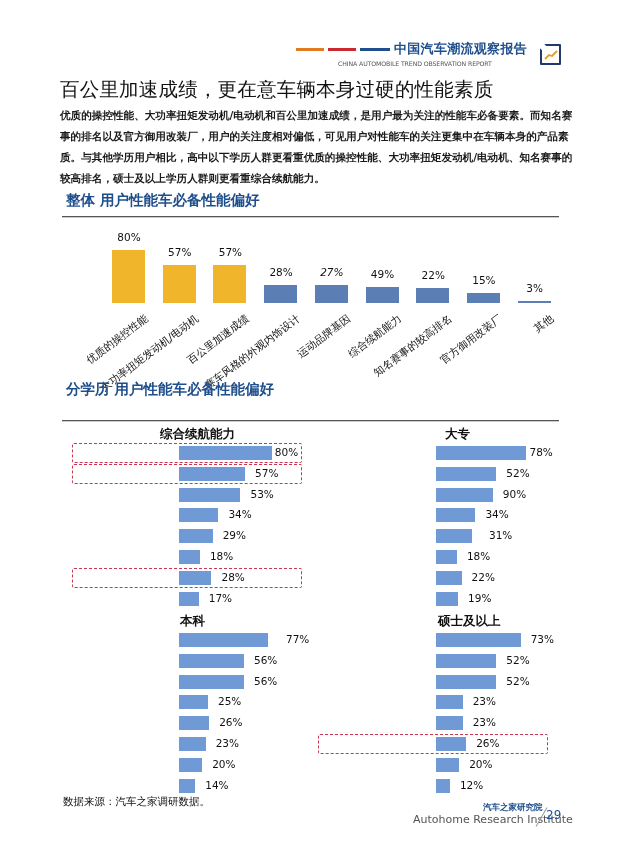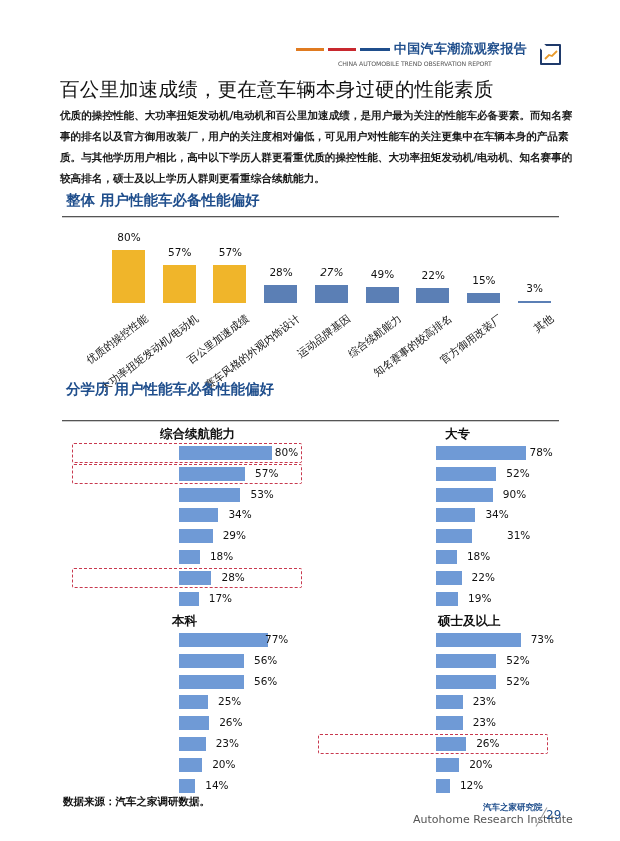--- a/index.html
+++ b/index.html
@@ -26,21 +26,21 @@
   .vbar { position: absolute; width: 33px; }
   .vlabel { position: absolute; width: 50px; text-align: center; font-size: 10.5px; color: #111; }
   .vcat { position: absolute; font-size: 10.5px; color: #111; white-space: nowrap; transform-origin: right top; transform: rotate(-37deg); text-align: right; }
 
   
   .panel-title { position: absolute; font-size: 12.5px; font-weight: bold; color: #111; white-space: nowrap; }
   .hbar { position: absolute; height: 14px; background: #6f9ad6; }
   .hval { position: absolute; font-size: 10.5px; color: #111; white-space: nowrap; }
   .dash-box { position: absolute; border: 1.5px dashed #c8394f; border-radius: 2px; }
 
-  .source { position: absolute; top: 795px; left: 63px; font-size: 10.5px; color: #111; font-weight: bold; }
+  .source { position: absolute; top: 795px; left: 63px; font-size: 10.5px; color: #111; font-weight: normal; }
   .footer-cn { position: absolute; top: 802px; left: 483px; font-size: 8.5px; color: #1f4e8c; font-weight: bold; white-space: nowrap; }
   .footer-en { position: absolute; top: 813px; left: 413px; font-size: 11px; color: #555; white-space: nowrap; }
   .footer-slash { position: absolute; top: 806px; left: 541px; width: 1px; height: 22px; background: #999; transform: rotate(30deg); }
   .footer-page { position: absolute; top: 808px; left: 546px; font-size: 12px; color: #1f4e8c; }
 </style>
 </head>
 <body>
 
 <div class="hdr-lines">
   <span style="left:0;width:28px;background:#e07b20"></span>
@@ -121,32 +121,32 @@
       <div class="panel-title" style="left: 445px; top: 426px;">大专</div>
       <div class="hbar" style="left: 436px; top: 446px; width: 90.48px;"></div>
       <div class="hval" style="left: 529.48px; top: 446px;">78%</div>
       <div class="hbar" style="left: 436px; top: 466.8px; width: 60.32px;"></div>
       <div class="hval" style="left: 506.32px; top: 466.8px;">52%</div>
       <div class="hbar" style="left: 436px; top: 487.6px; width: 56.84px;"></div>
       <div class="hval" style="left: 502.84px; top: 487.6px;">90%</div>
       <div class="hbar" style="left: 436px; top: 508.4px; width: 39.44px;"></div>
       <div class="hval" style="left: 485.44px; top: 508.4px;">34%</div>
       <div class="hbar" style="left: 436px; top: 529.2px; width: 35.96px;"></div>
-      <div class="hval" style="left: 507px; top: 529.2px;">31%</div>
+      <div class="hval" style="left: 489px; top: 529.2px;">31%</div>
       <div class="hbar" style="left: 436px; top: 550px; width: 20.88px;"></div>
       <div class="hval" style="left: 466.88px; top: 550px;">18%</div>
       <div class="hbar" style="left: 436px; top: 570.8px; width: 25.52px;"></div>
       <div class="hval" style="left: 471.52px; top: 570.8px;">22%</div>
       <div class="hbar" style="left: 436px; top: 591.6px; width: 22.04px;"></div>
       <div class="hval" style="left: 468.04px; top: 591.6px;">19%</div>
     </div>
     <div style="position: absolute; left: 0px; top: 0px;">
-      <div class="panel-title" style="left: 172px; top: 613px;">本科</div>
+      <div class="panel-title" style="left: 180px; top: 613px;">本科</div>
       <div class="hbar" style="left: 179px; top: 633px; width: 89.32px;"></div>
-      <div class="hval" style="left: 265px; top: 633px; text-align: right;">77%</div>
+      <div class="hval" style="left: 286px; top: 633px; text-align: right;">77%</div>
       <div class="hbar" style="left: 179px; top: 653.8px; width: 64.96px;"></div>
       <div class="hval" style="left: 253.96px; top: 653.8px;">56%</div>
       <div class="hbar" style="left: 179px; top: 674.6px; width: 64.96px;"></div>
       <div class="hval" style="left: 253.96px; top: 674.6px;">56%</div>
       <div class="hbar" style="left: 179px; top: 695.4px; width: 29px;"></div>
       <div class="hval" style="left: 218px; top: 695.4px;">25%</div>
       <div class="hbar" style="left: 179px; top: 716.2px; width: 30.16px;"></div>
       <div class="hval" style="left: 219.16px; top: 716.2px;">26%</div>
       <div class="hbar" style="left: 179px; top: 737px; width: 26.68px;"></div>
       <div class="hval" style="left: 215.68px; top: 737px;">23%</div>

